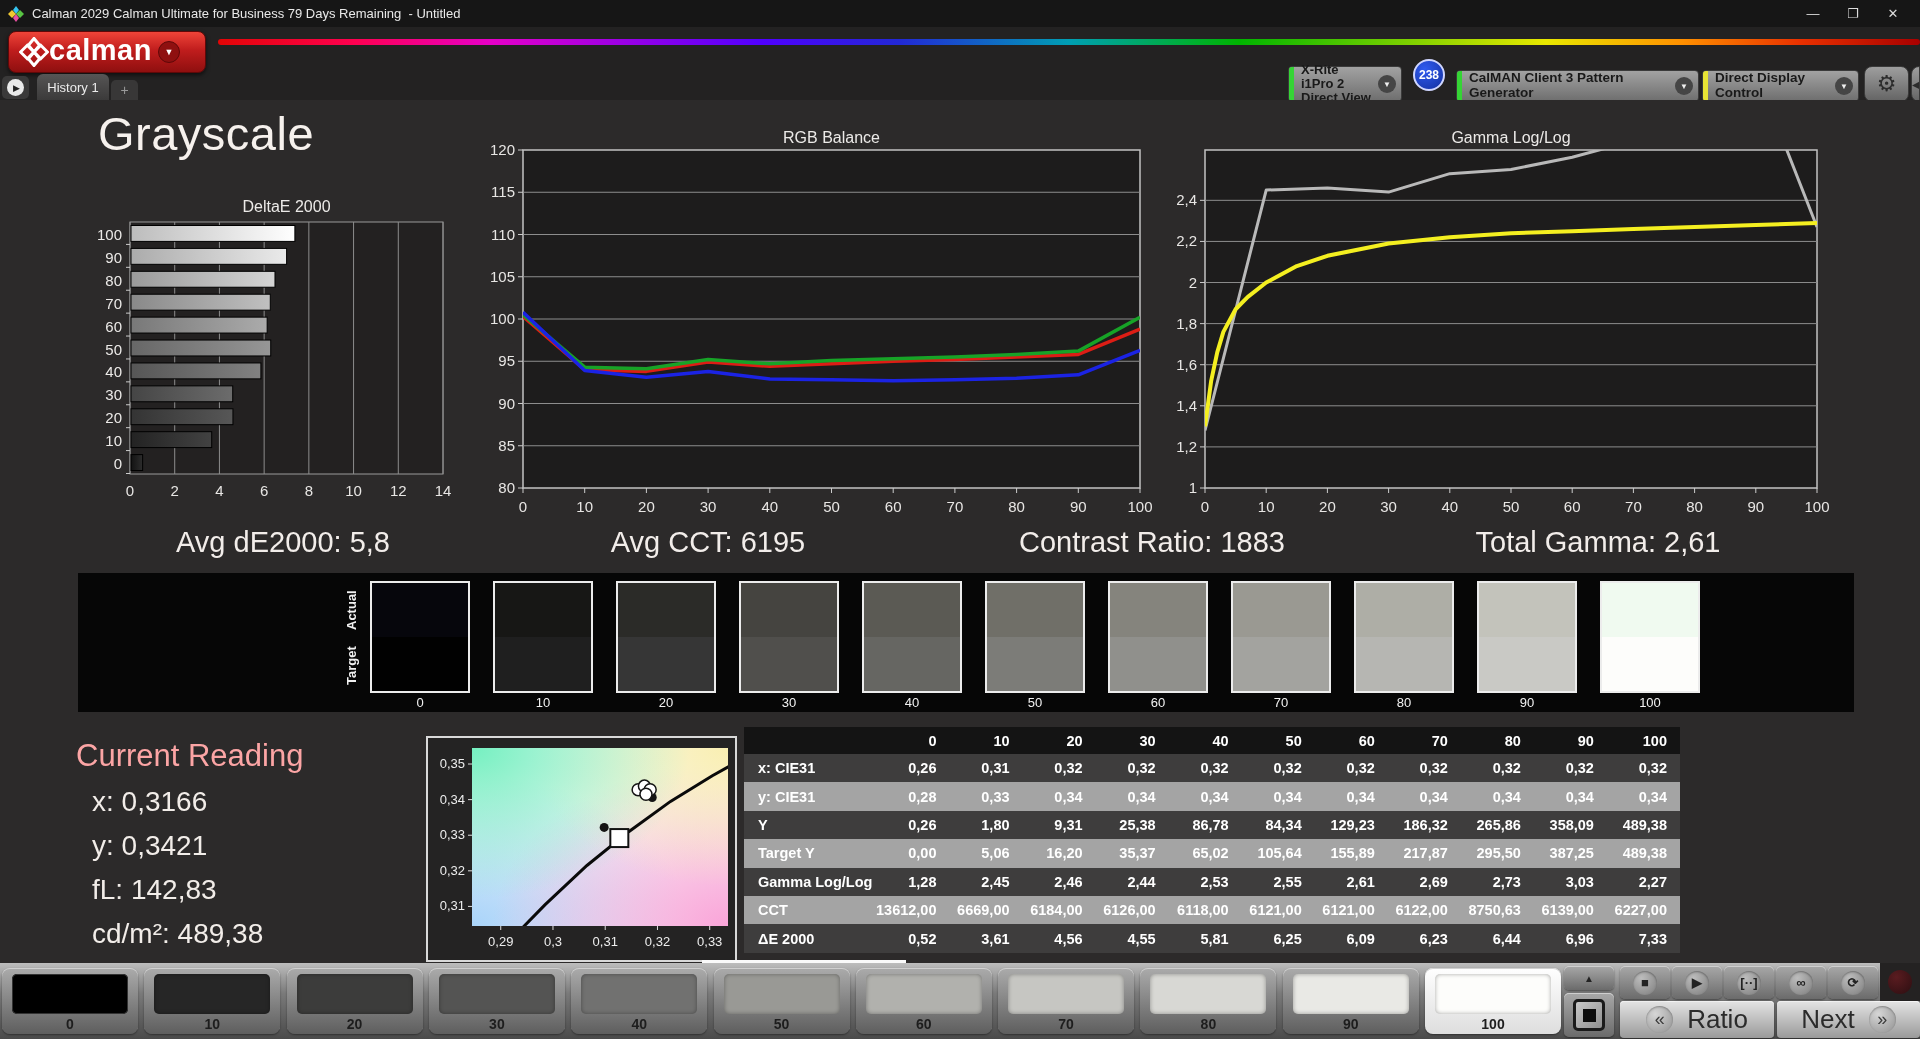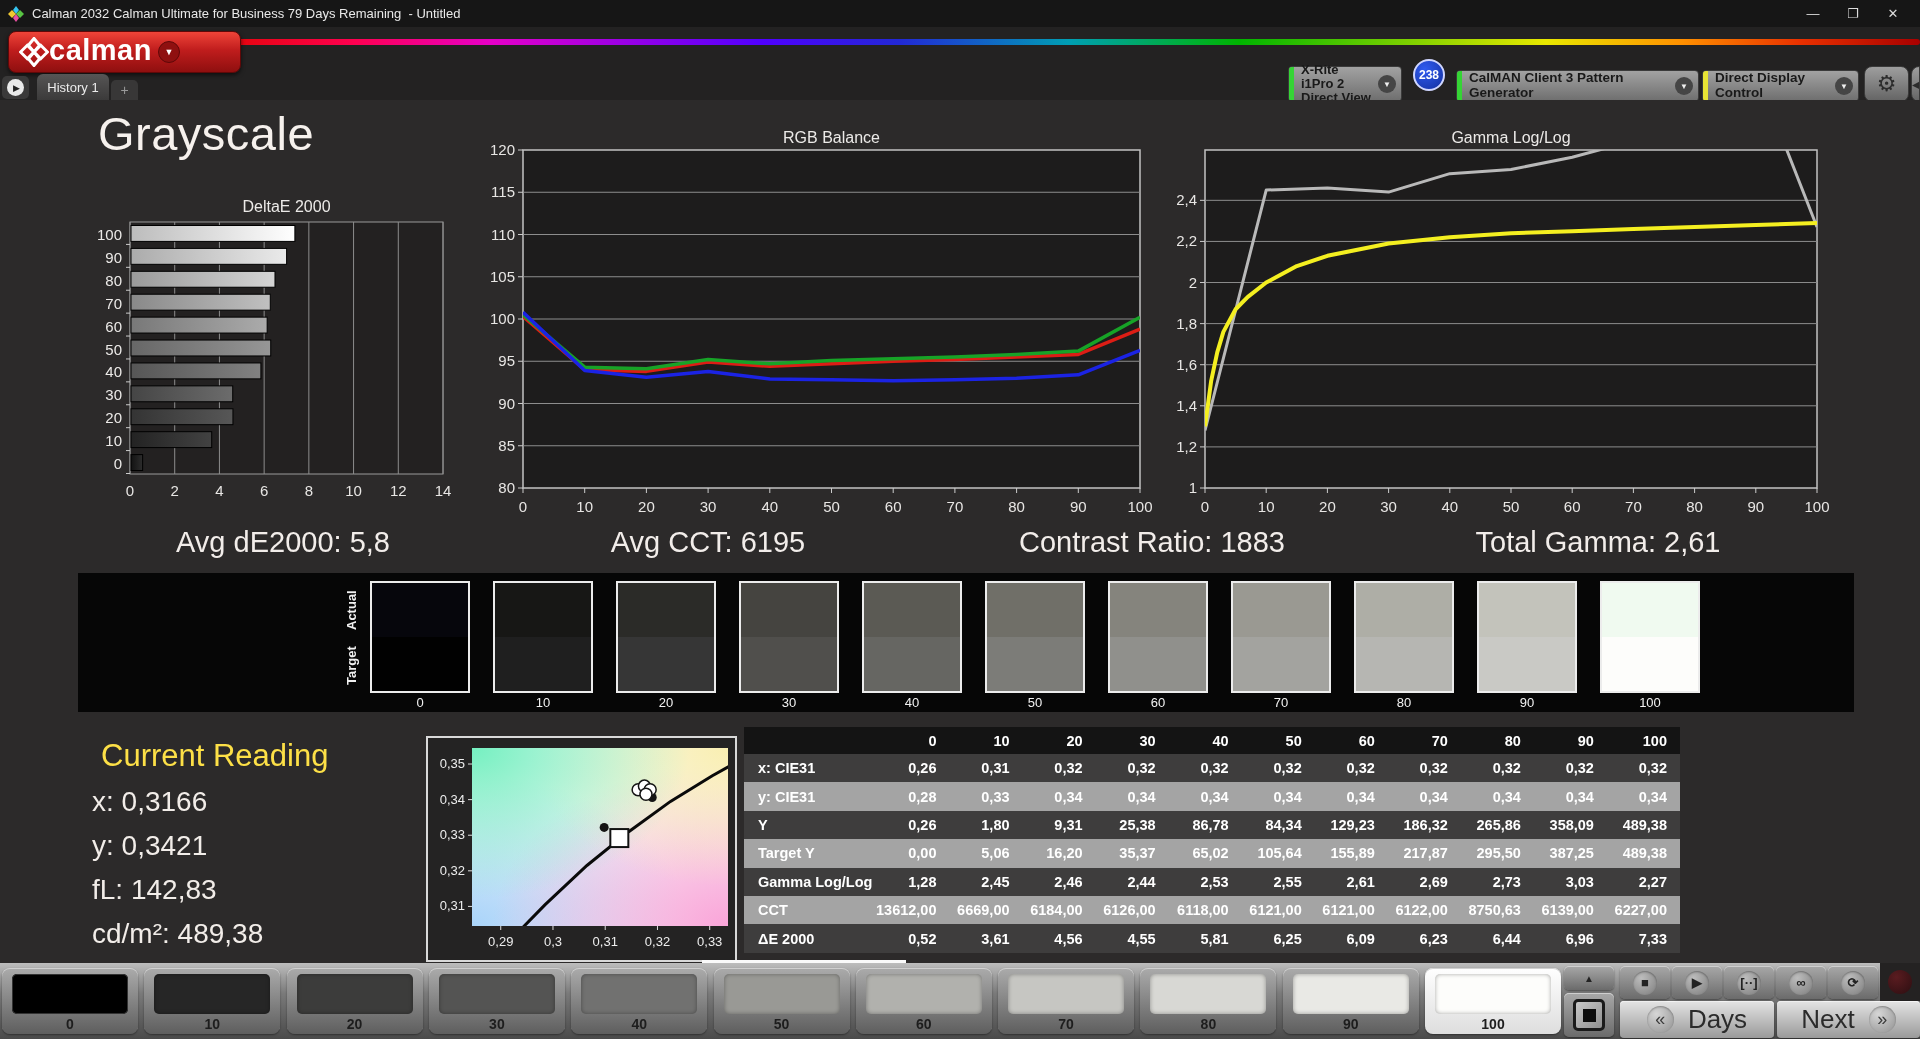--- a/index.html
+++ b/index.html
@@ -9,21 +9,21 @@
   .titlebar{position:absolute;left:0;top:0;width:1920px;height:27px;background:#161616;
             display:flex;align-items:center;gap:8px;padding-left:8px;box-sizing:border-box;}
   .window-title{color:#e9e9e9;font-size:13px;white-space:pre;}
   .window-controls{margin-left:auto;display:flex;gap:6px;padding-right:10px;}
   .winbtn{color:#dcdcdc;font-size:13px;width:34px;height:22px;display:flex;align-items:center;justify-content:center;}
   
   .brand-band{position:absolute;left:0;top:27px;width:1920px;height:73px;background:#232222;}
   .rainbow{position:absolute;left:218px;top:39px;width:1702px;height:6px;border-radius:3px;
     background:linear-gradient(90deg,#e30505 0%,#ff0050 8%,#e600c8 16%,#9900e6 24%,#5000ff 32%,
       #2228d6 40%,#009fb4 50%,#00b400 60%,#7ed000 70%,#e8e800 78%,#ff9000 86%,#e83000 93%,#a80000 100%);}
-  .calman-button{position:absolute;left:8px;top:31px;width:233px;height:42px;border-radius:8px;
+  .calman-button{position:absolute;left:8px;top:31px;width:198px;height:42px;border-radius:8px;
     background:linear-gradient(#ef4438,#c01d1d 45%,#8f0f0f);border:1px solid #5f0808;
     box-shadow:0 2px 4px rgba(0,0,0,.6);display:flex;align-items:center;padding:0 10px;box-sizing:border-box;gap:0;}
   .calman-wordmark{color:#fff;font-size:29px;font-weight:bold;letter-spacing:.5px;line-height:1;margin-top:-4px;}
   .caret-circle{width:20px;height:20px;border-radius:50%;background:#8f1010;border:1px solid #5f0808;
     color:#fff;font-size:9px;display:flex;align-items:center;justify-content:center;margin-left:6px;}
   .tab-scroll{position:absolute;left:2px;top:76px;width:27px;height:23px;border-radius:5px;background:#3a3939;
     display:flex;align-items:center;justify-content:center;}
   .tab-scroll .disc{width:17px;height:17px;border-radius:50%;background:#e9e9e9;color:#222;font-size:9px;
     display:flex;align-items:center;justify-content:center;padding-left:2px;box-sizing:border-box;}
   .history-tab{position:absolute;left:37px;top:74px;width:72px;height:26px;border-radius:6px 6px 0 0;
@@ -55,21 +55,21 @@
   .stat{position:absolute;top:526px;transform:translateX(-50%);color:#f2edea;font-size:29px;white-space:nowrap;}
   svg text{font-family:"Liberation Sans",sans-serif;}
   
   .swatch-strip{position:absolute;left:78px;top:573px;width:1776px;height:139px;background:#060606;}
   .strip-rowlabel{position:absolute;color:#f0f0f0;font-size:13px;font-weight:bold;writing-mode:vertical-rl;
      transform:rotate(180deg);height:54px;display:flex;align-items:center;justify-content:center;left:266px;}
   .swatch{position:absolute;top:8px;width:100px;height:112px;border:2px solid #ececec;box-sizing:border-box;}
   .swatch .half{width:100%;height:50%;}
   .swatch-num{position:absolute;top:122px;width:100px;text-align:center;color:#f2f2f2;font-size:13px;}
   
-  .cr-title{position:absolute;left:101px;top:738px;font-size:31px;color:#fde047;}
+  .cr-title{position:absolute;left:76px;top:738px;font-size:31px;color:#fca5a5;}
   .cr-line{position:absolute;left:92px;color:#f2ede9;font-size:28px;}
   
   .cie-frame{position:absolute;left:426px;top:736px;width:311px;height:226px;background:#242323;
      border:2px solid #d9d9d9;box-sizing:border-box;}
   .cie-plot{position:absolute;left:44px;top:10px;width:256px;height:178px;
      background:
        radial-gradient(at 0% 0%,rgba(110,240,190,.95),rgba(110,240,190,0) 60%),
        radial-gradient(at 100% 0%,rgba(250,238,170,.9),rgba(250,238,170,0) 55%),
        radial-gradient(at 100% 100%,rgba(250,160,215,.95),rgba(250,160,215,0) 65%),
        radial-gradient(at 0% 100%,rgba(165,210,250,.95),rgba(165,210,250,0) 60%),
@@ -122,21 +122,21 @@
 
 <div class="app">
 
   <div class="titlebar">
     <svg width="16" height="16" viewBox="0 0 16 16">
       <polygon points="8,0 11,4 8,8 5,4" fill="#35c4f0"></polygon>
       <polygon points="12,4 16,8 12,12 8,8" fill="#58c443"></polygon>
       <polygon points="8,8 11,12 8,16 5,12" fill="#e84fa0"></polygon>
       <polygon points="4,4 8,8 4,12 0,8" fill="#f0c832"></polygon>
     </svg>
-    <span class="window-title">Calman 2032 Calman Ultimate for Business 79 Days Remaining  - Untitled</span>
+    <span class="window-title">Calman 2029 Calman Ultimate for Business 79 Days Remaining  - Untitled</span>
     <div class="window-controls">
         <span class="winbtn">—</span>
         <span class="winbtn">❐</span>
         <span class="winbtn">✕</span>
       </div>
   </div>
 
   <div class="brand-band"></div>
   <div class="rainbow"></div>
   <div class="calman-button">
@@ -608,21 +608,21 @@
     <span class="pattern-glyph">
         <i></i>
       </span>
   </div>
 
   <div class="status-dark">
     <span class="lamp"></span>
   </div>
   <div class="nav-btn back-btn">
     <span class="nav-chev">«</span>
-    <span>Days</span>
+    <span>Ratio</span>
   </div>
   <div class="nav-btn next-btn">
     <span>Next</span>
     <span class="nav-chev">»</span>
   </div>
 <span class="stat" style="left: 283px;">Avg dE2000: 5,8</span>
     <span class="stat" style="left: 708px;">Avg CCT: 6195</span>
     <span class="stat" style="left: 1152px;">Contrast Ratio: 1883</span>
     <span class="stat" style="left: 1598px;">Total Gamma: 2,61</span>
     <div class="cr-line" style="top: 786px;">x: 0,3166</div>

